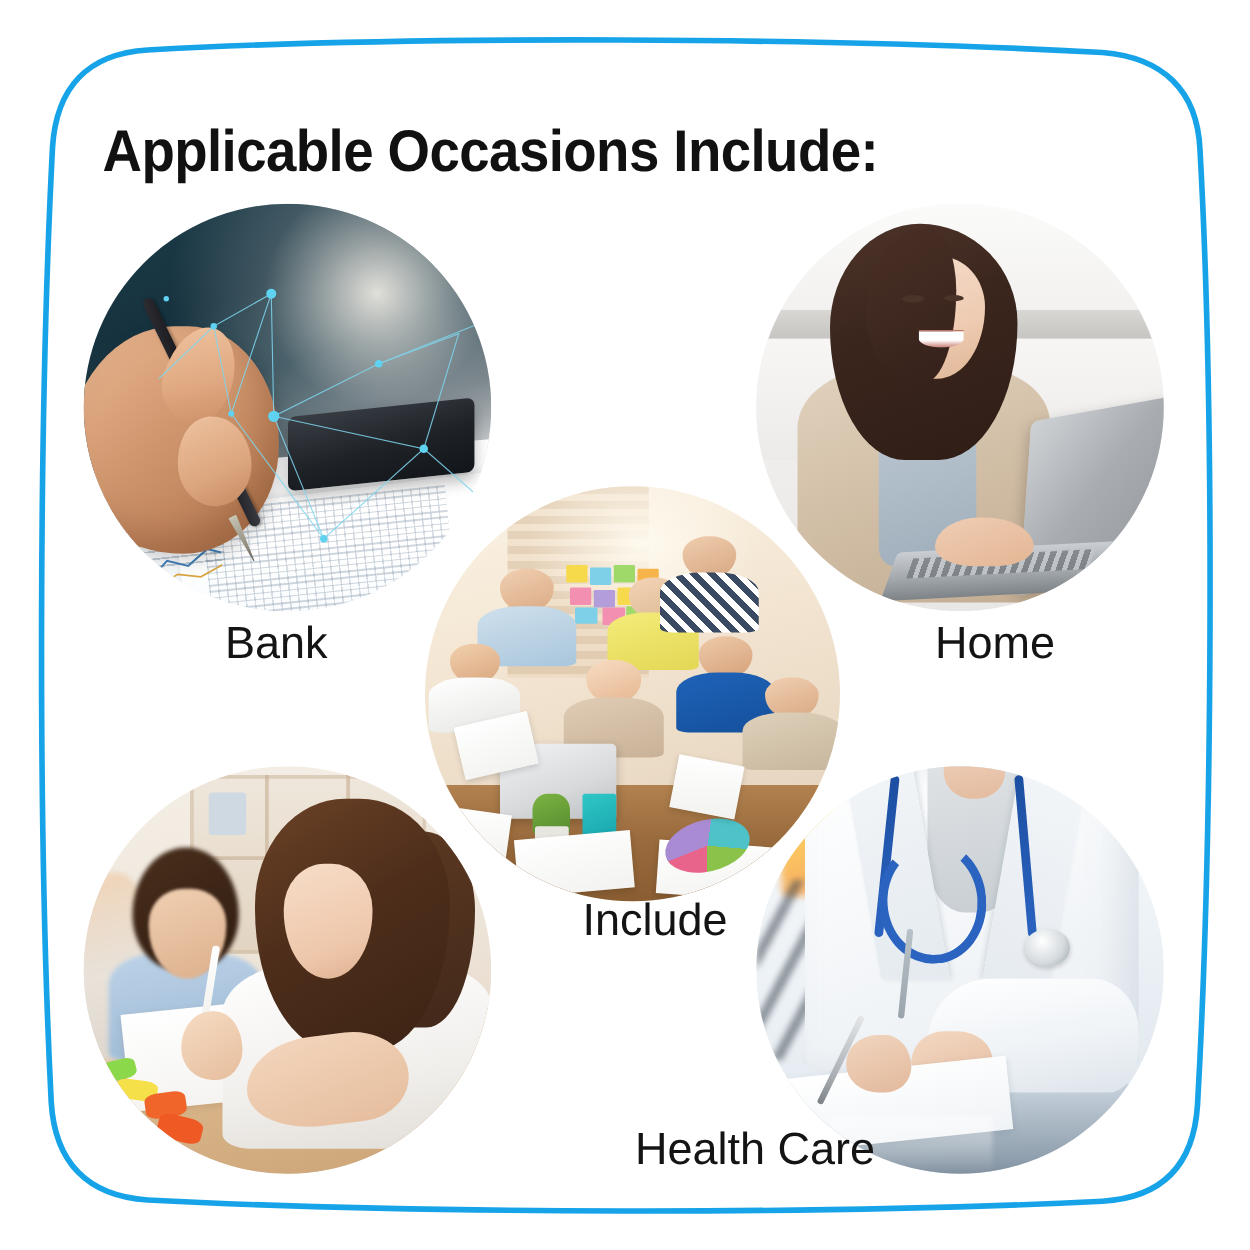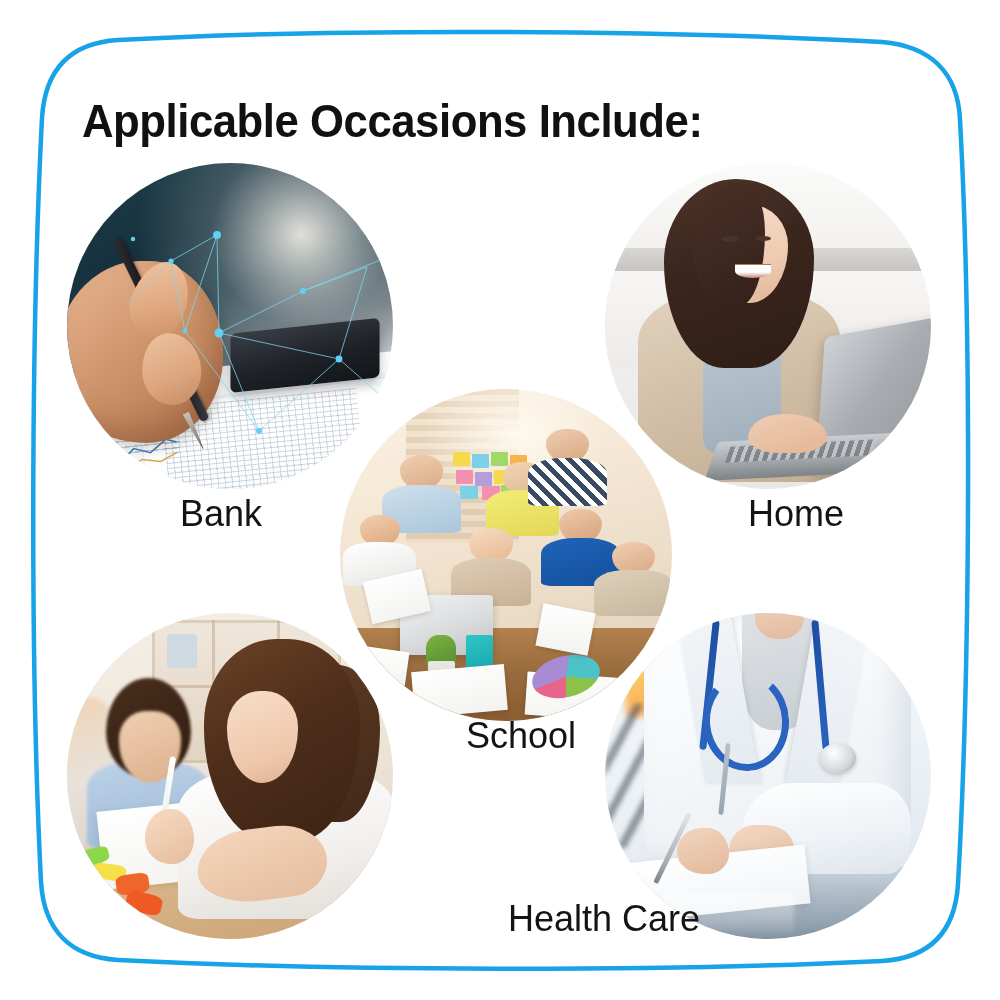--- a/index.html
+++ b/index.html
@@ -711,21 +711,21 @@
       <div class="office-plant"></div>
       <div class="office-pot"></div>
       <div class="office-cup"></div>
       <div class="office-doc" style="left:22%; top:84%; width:28%; height:14%; transform:rotate(-5deg);"></div>
       <div class="office-doc" style="left:2%; top:78%; width:18%; height:12%; transform:rotate(8deg);"></div>
       <div class="office-doc" style="left:56%; top:86%; width:30%; height:13%; transform:rotate(4deg);"></div>
       <div class="office-pie"></div>
       <div class="office-doc" style="left:8%; top:56%; width:18%; height:13%; transform:rotate(-13deg);"></div>
       <div class="office-doc" style="left:60%; top:66%; width:16%; height:13%; transform:rotate(11deg);"></div>
     </div>
-    <div class="lbl" style="left:126px; top:326px;">School</div>
+    <div class="lbl" style="left:126px; top:326px;">Include</div>
   </div>
 
   <div class="tile" style="left:67px; top:613px; width:326px; height:326px;">
     <div class="photo" style="width:326px; height:326px;">
       <div class="scene school-bg"></div>
       <div class="school-shelf">
         <i style="left:32%; top:0; width:3px; height:100%;"></i>
         <i style="left:66%; top:0; width:3px; height:100%;"></i>
         <i style="left:0; top:46%; width:100%; height:3px;"></i>
         <i style="left:38%; top:52%; width:18%; height:26%; background:#f0b14a; border-radius:3px;"></i>

